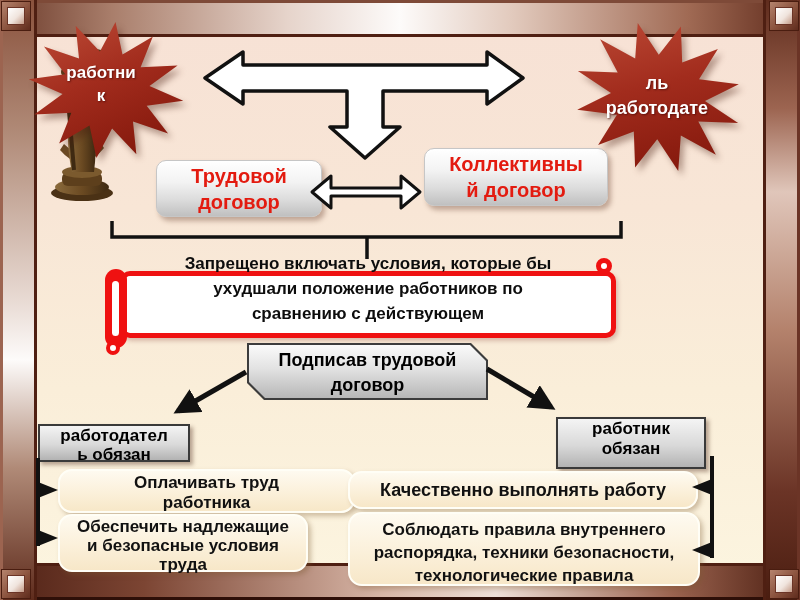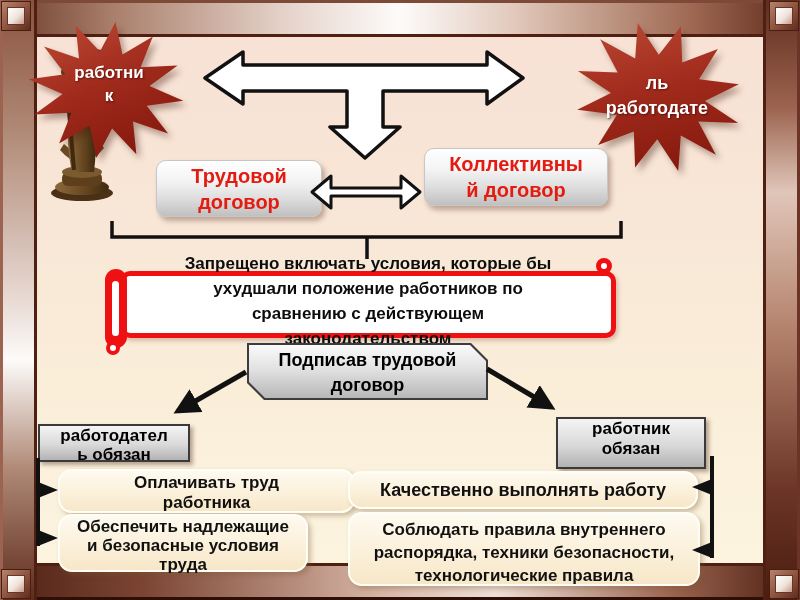--- a/index.html
+++ b/index.html
@@ -36,21 +36,21 @@
   .c-tl{left:1px;top:1px}.c-tr{right:1px;top:1px}
   .c-bl{left:1px;bottom:1px}.c-br{right:1px;bottom:1px}
   
   .statue{position:absolute;left:46px;top:30px;width:72px;height:172px;z-index:1;}
   
   .stars{position:absolute;inset:0;width:800px;height:600px;z-index:14;pointer-events:none;
     filter:drop-shadow(4px 5px 3px rgba(70,25,12,.38));}
   .star-label{position:absolute;z-index:15;color:#ffffff;text-align:center;
     text-shadow:1px 1px 2px rgba(60,0,0,.6);}
   .star-label div{white-space:nowrap;}
-  .lbl-employee{left:44px;top:61px;width:130px;font-size:17px;line-height:23px;}
+  .lbl-employee{left:36px;top:61px;width:130px;font-size:17px;line-height:23px;}
   .lbl-employer{left:582px;top:71px;width:150px;font-size:18px;line-height:25px;}
   
   .connectors{position:absolute;inset:0;width:800px;height:600px;z-index:13;pointer-events:none;}
   
   .contract{position:absolute;z-index:5;border-radius:10px;text-align:center;
     background:linear-gradient(180deg,#ffffff 0%,#f3f3f3 38%,#dcdcdc 70%,#c0c0c0 100%);
     border:1px solid #c6c6c6;box-shadow:3px 4px 5px rgba(90,45,30,.35),inset 0 1px 0 #fff;
     color:#e31b10;font-size:20px;line-height:26px;box-sizing:border-box;padding-top:2px;}
   .box-labor{left:135px;top:160px;width:166px;height:57px;margin-left:21px;}
   .box-collective{left:424px;top:148px;width:184px;height:58px;}
@@ -123,21 +123,20 @@
   </svg>
 
   <div class="scroll-rect"></div>
   <div class="scroll-roll"></div>
   <div class="scroll-curl-bl"></div>
   <div class="scroll-curl-tr"></div>
   <div class="prohibition">
     <div>Запрещено включать условия, которые бы</div>
     <div>ухудшали положение работников по</div>
     <div>сравнению с действующем</div>
-    <div>законодательством</div>
   </div>
 
   <div class="contract box-labor">
     <div>Трудовой</div>
     <div>договор</div>
   </div>
   <div class="contract box-collective">
     <div>Коллективны</div>
     <div>й договор</div>
   </div>

